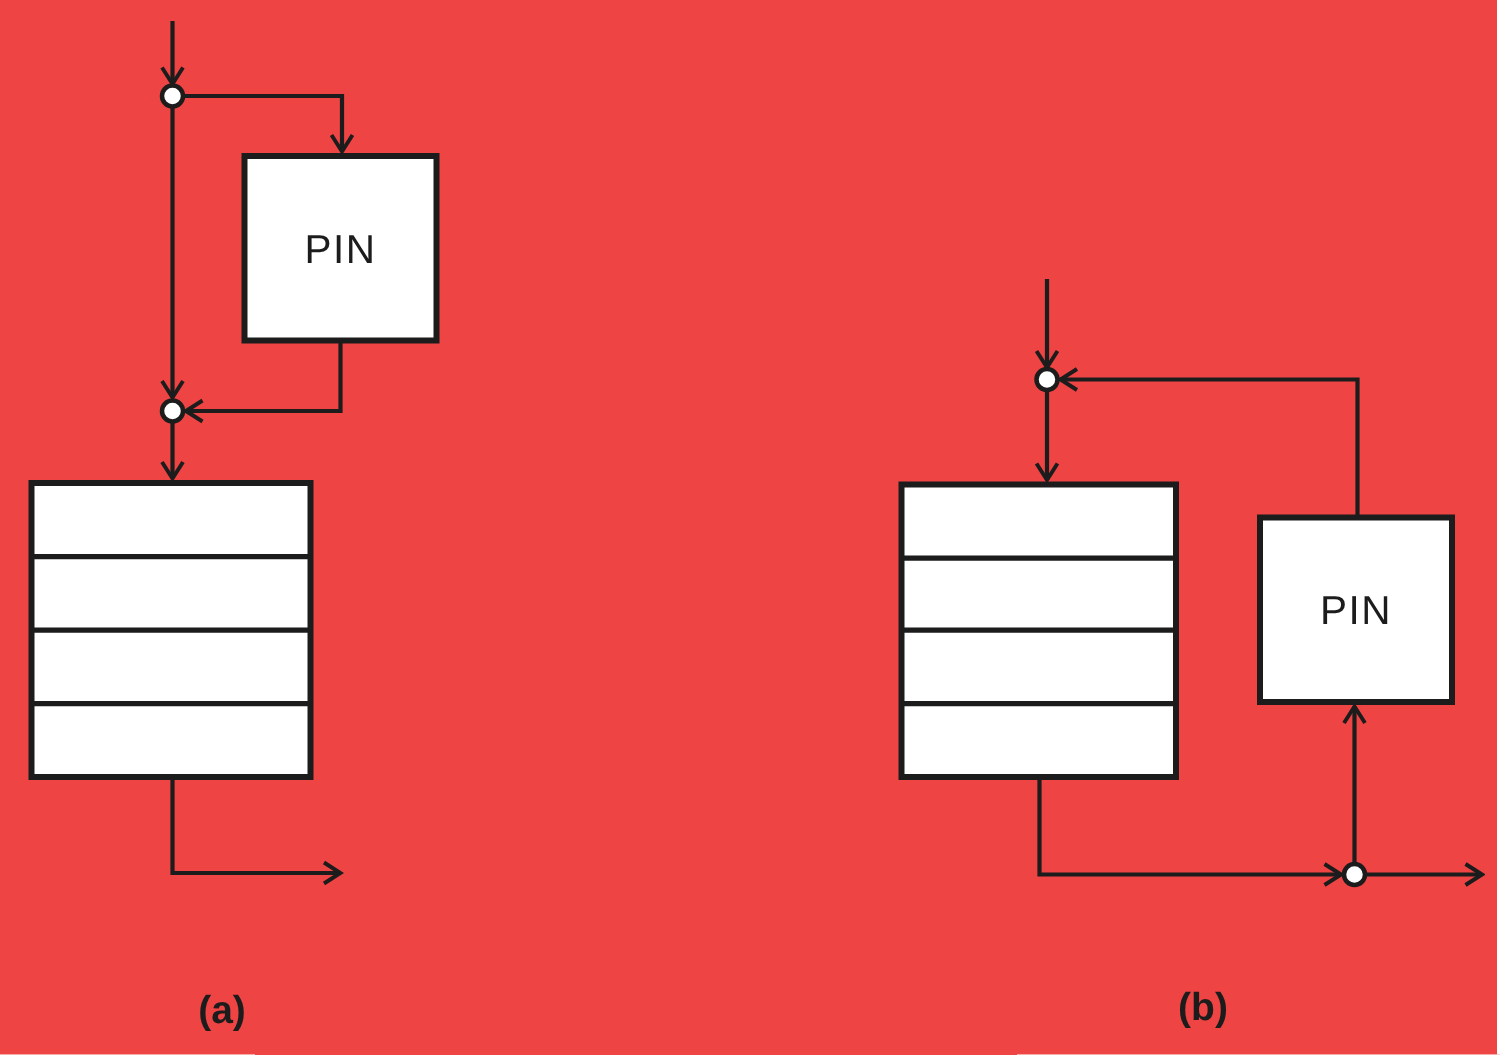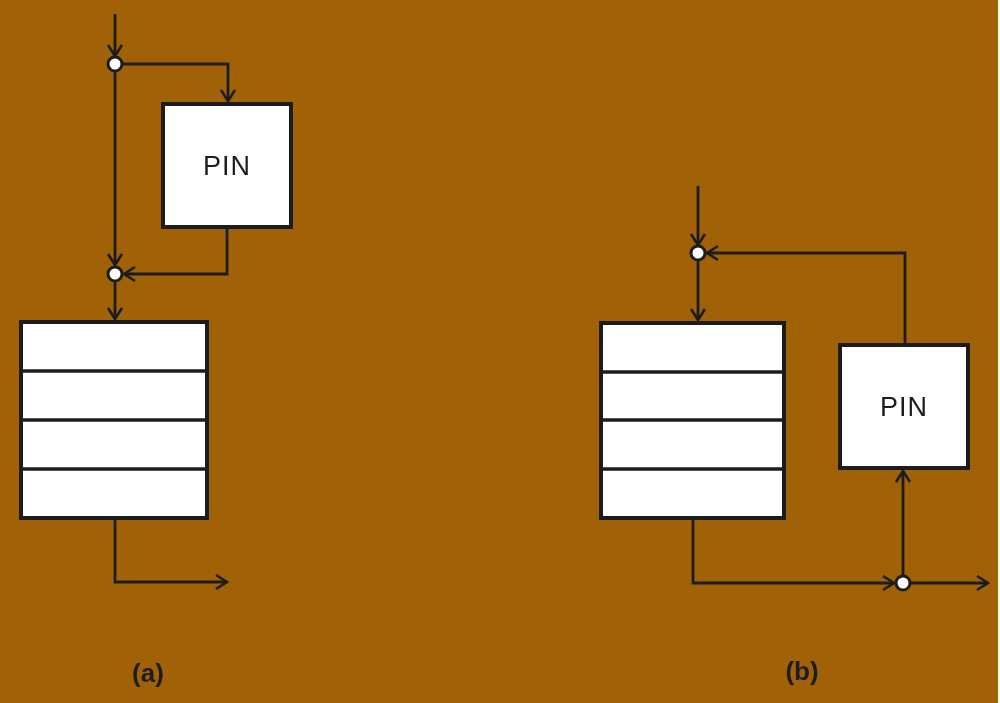--- a/index.html
+++ b/index.html
@@ -4,21 +4,21 @@
 <style>
   html, body {
     margin: 0;
     padding: 0;
     background: #ffffff;
   }
   .figure-wrap {
     position: relative;
     width: 998px;
     height: 703px;
-    background: #a16207;
+    background: #ef4444;
     font-family: "Liberation Sans", sans-serif;
   }
   svg { display: block; }
   .connector {
     stroke: #1c1c1c;
     stroke-width: 2.8;
     fill: none;
     stroke-linejoin: miter;
   }
   .box {

